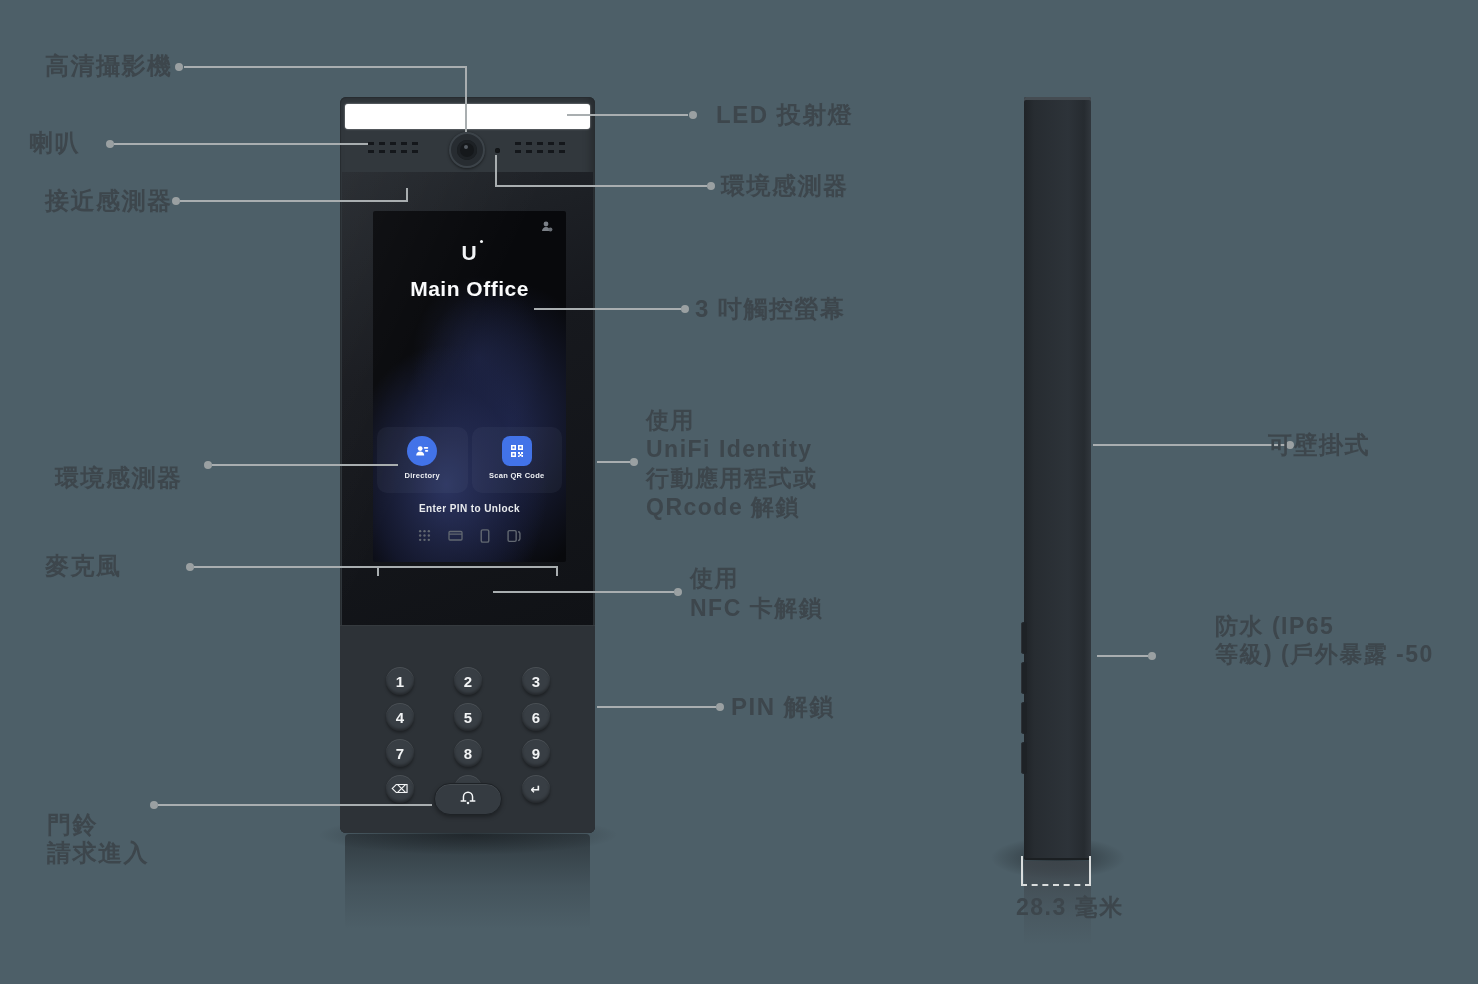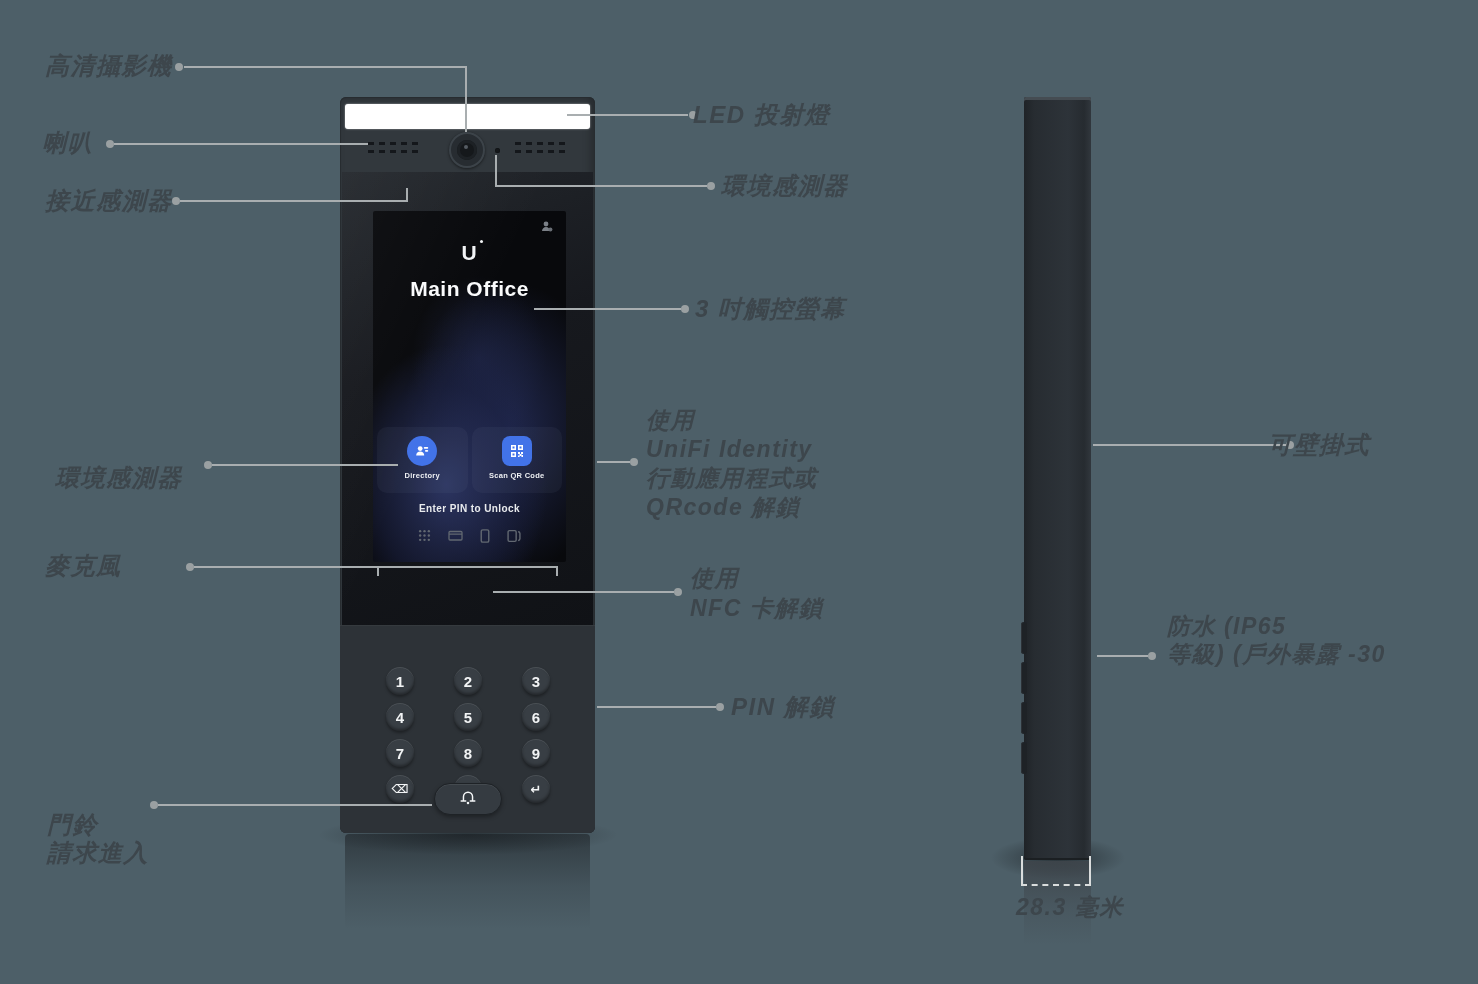--- a/index.html
+++ b/index.html
@@ -1,21 +1,21 @@
 <!DOCTYPE html>
 <html><head>
 <meta charset="utf-8">
 <style>
   * { margin:0; padding:0; box-sizing:border-box; }
   html,body { width:1478px; height:984px; overflow:hidden; }
   body { font-family:"Liberation Sans","DejaVu Sans",sans-serif; background:#4d5f68; }
   .stage { position:relative; width:1478px; height:984px; background:#4d5f68; }
 
   
-  .callout { position:absolute; color:#3d464c; font-size:24px; font-weight:600; letter-spacing:1.5px; line-height:28px; white-space:nowrap;font-style:italic; }
+  .callout { position:absolute; color:#3d464c; font-size:24px; font-weight:600; letter-spacing:1.5px; line-height:28px; white-space:nowrap; }
   .callout.small { font-size:23px; }
   .lead { position:absolute; background:#a9aeb0; }
   .lead.h { height:2px; }
   .lead.v { width:2px; }
   .dot { position:absolute; width:8px; height:8px; border-radius:50%; background:#9aa0a2; }
 
   
   .front { position:absolute; left:340px; top:97px; width:255px; height:736px;
            background:#32383d; border-radius:6px;
            box-shadow:inset 0 0 0 1px #272c30, inset -4px 0 8px rgba(0,0,0,.25); }
@@ -234,23 +234,23 @@
   <div class="dim-dash" style="left:1021px; top:884px"></div>
   <div class="callout small" style="left:1016px; top:893px">28.3 毫米</div>
 
   <div class="callout" style="left:45px; top:52px">高清攝影機</div>
   <div class="dot" style="left:175px; top:63px"></div>
   <div class="lead h" style="left:184px; top:66px; width:283px"></div>
   <div class="lead v" style="left:465px; top:66px; height:66px"></div>
 
   <div class="lead h" style="left:567px; top:114px; width:121px"></div>
   <div class="dot" style="left:689px; top:111px"></div>
-  <div class="callout" style="left:693px; top:101px">LED 投射燈</div>
-
-  <div class="callout" style="left:42px; top:129px">喇叭</div>
+  <div class="callout" style="left:716px; top:101px">LED 投射燈</div>
+
+  <div class="callout" style="left:29px; top:129px">喇叭</div>
   <div class="dot" style="left:106px; top:140px"></div>
   <div class="lead h" style="left:114px; top:143px; width:254px"></div>
 
   <div class="lead v" style="left:495px; top:155px; height:32px"></div>
   <div class="lead h" style="left:495px; top:185px; width:212px"></div>
   <div class="dot" style="left:707px; top:182px"></div>
   <div class="callout" style="left:721px; top:172px">環境感測器</div>
 
   <div class="callout" style="left:45px; top:187px">接近感測器</div>
   <div class="dot" style="left:172px; top:197px"></div>
@@ -297,18 +297,18 @@
   </div>
   <div class="dot" style="left:150px; top:801px"></div>
   <div class="lead h" style="left:158px; top:804px; width:274px"></div>
 
   <div class="lead h" style="left:1093px; top:444px; width:194px"></div>
   <div class="dot" style="left:1286px; top:441px"></div>
   <div class="callout" style="left:1268px; top:431px">可壁掛式</div>
 
   <div class="lead h" style="left:1097px; top:655px; width:51px"></div>
   <div class="dot" style="left:1148px; top:652px"></div>
-  <div class="callout small" style="left:1167px; top:612px; line-height:28px">
+  <div class="callout small" style="left:1215px; top:612px; line-height:28px">
     <div>防水 (IP65</div>
-    <div>等級) (戶外暴露 -30</div>
+    <div>等級) (戶外暴露 -50</div>
   </div>
 
 </div>
 
 </body></html>

